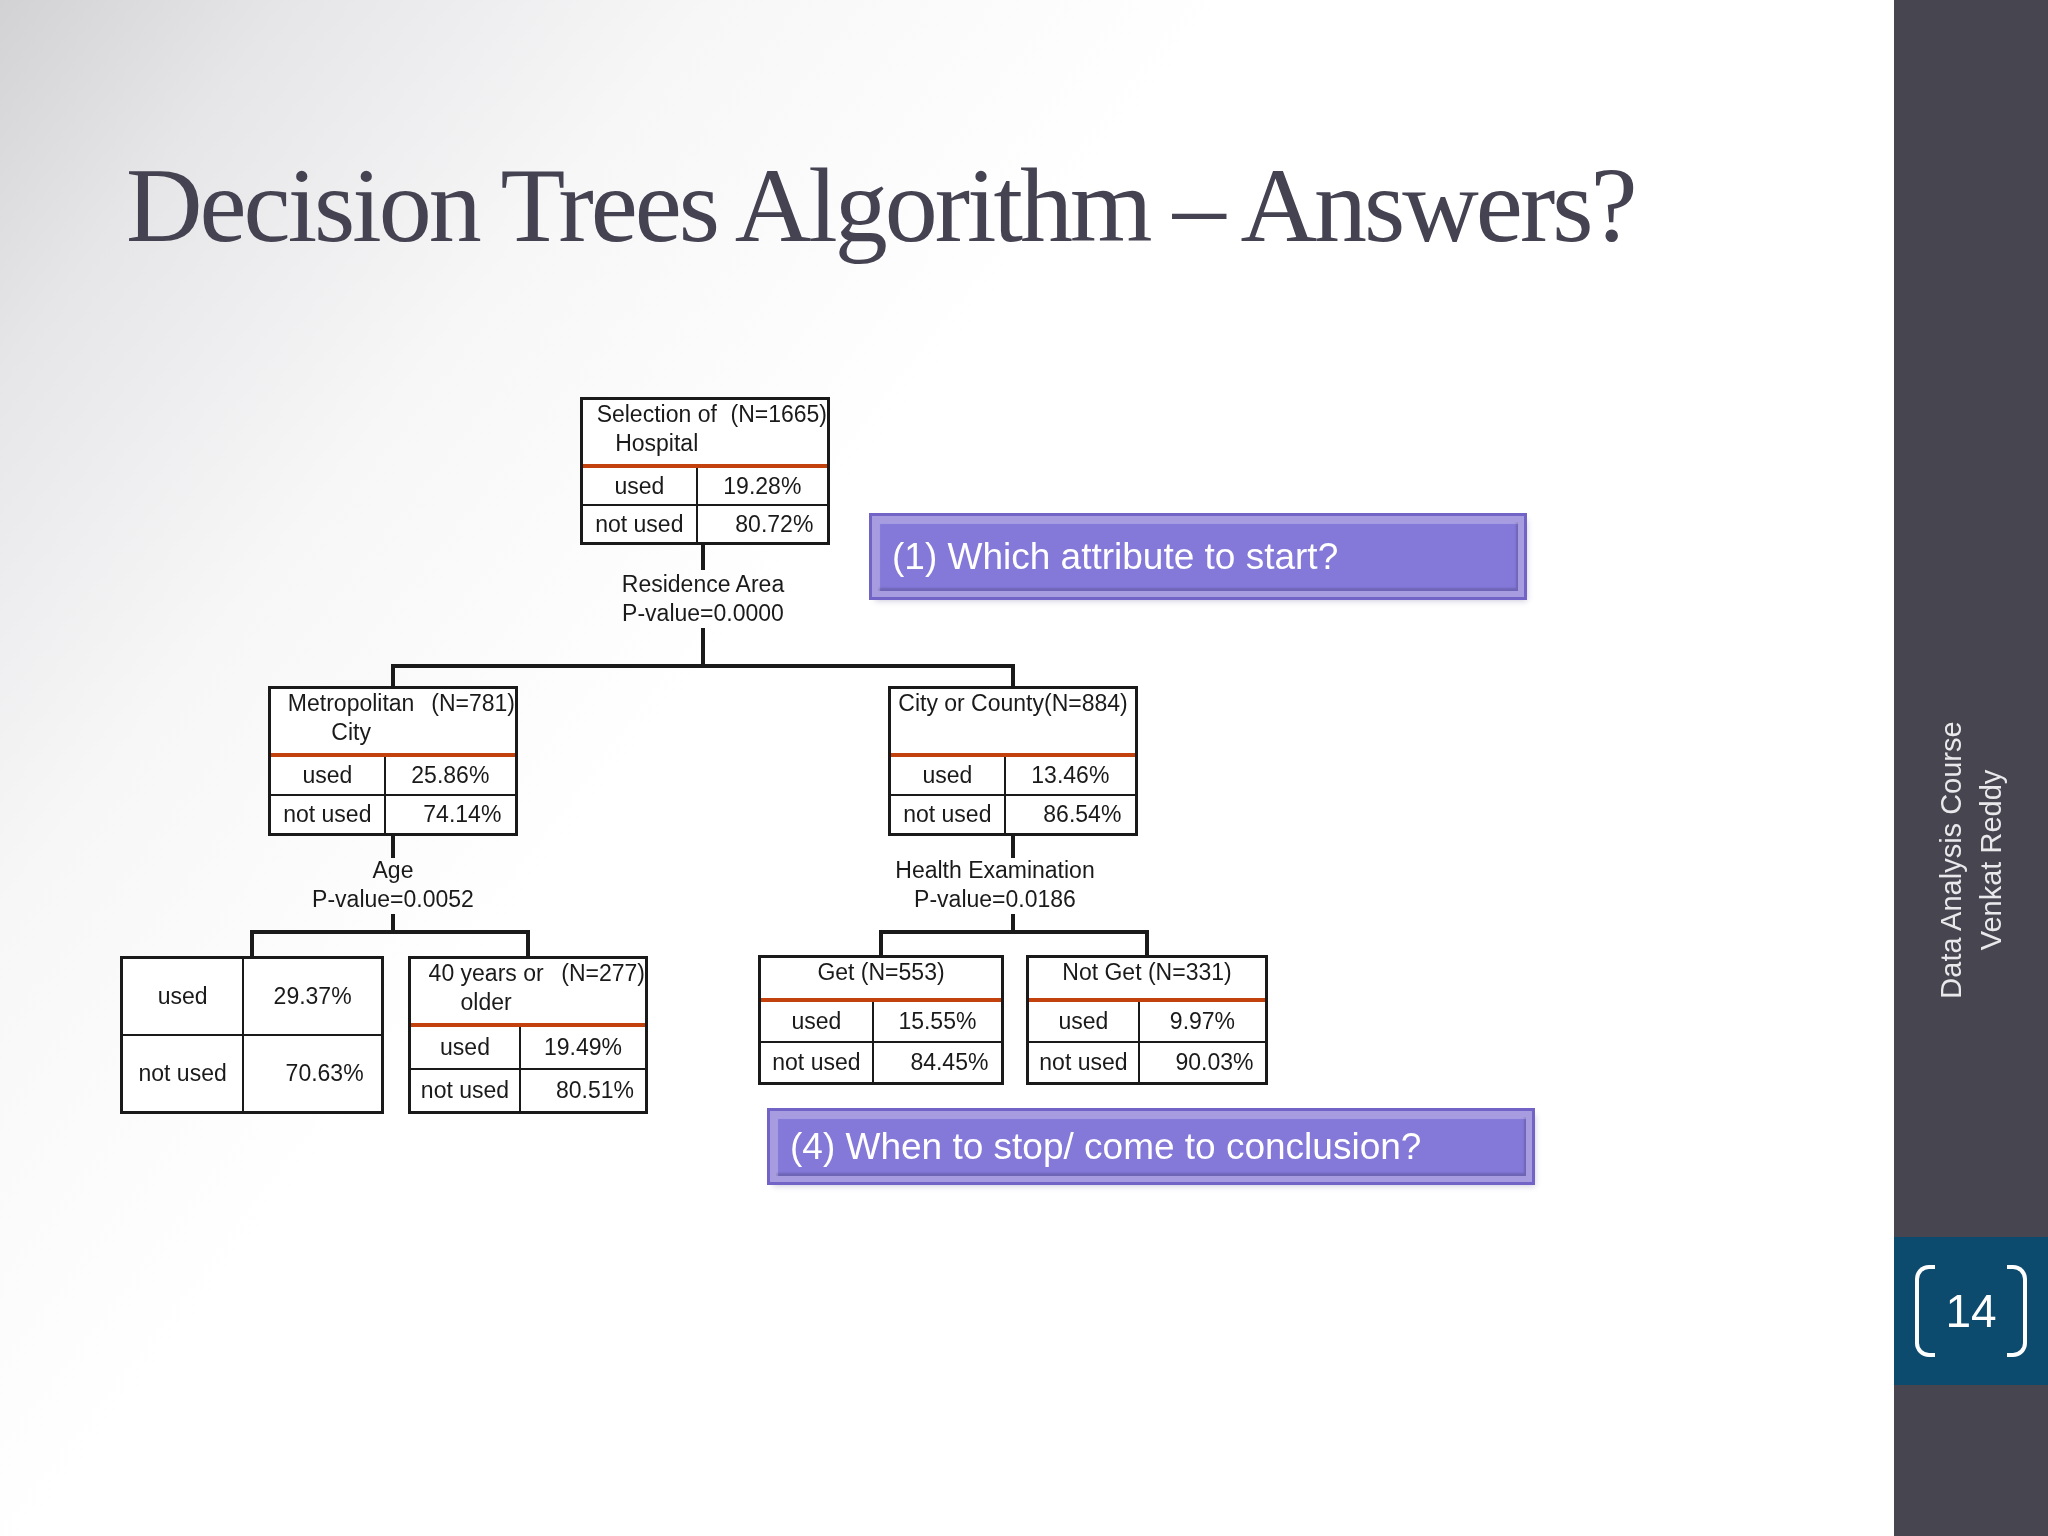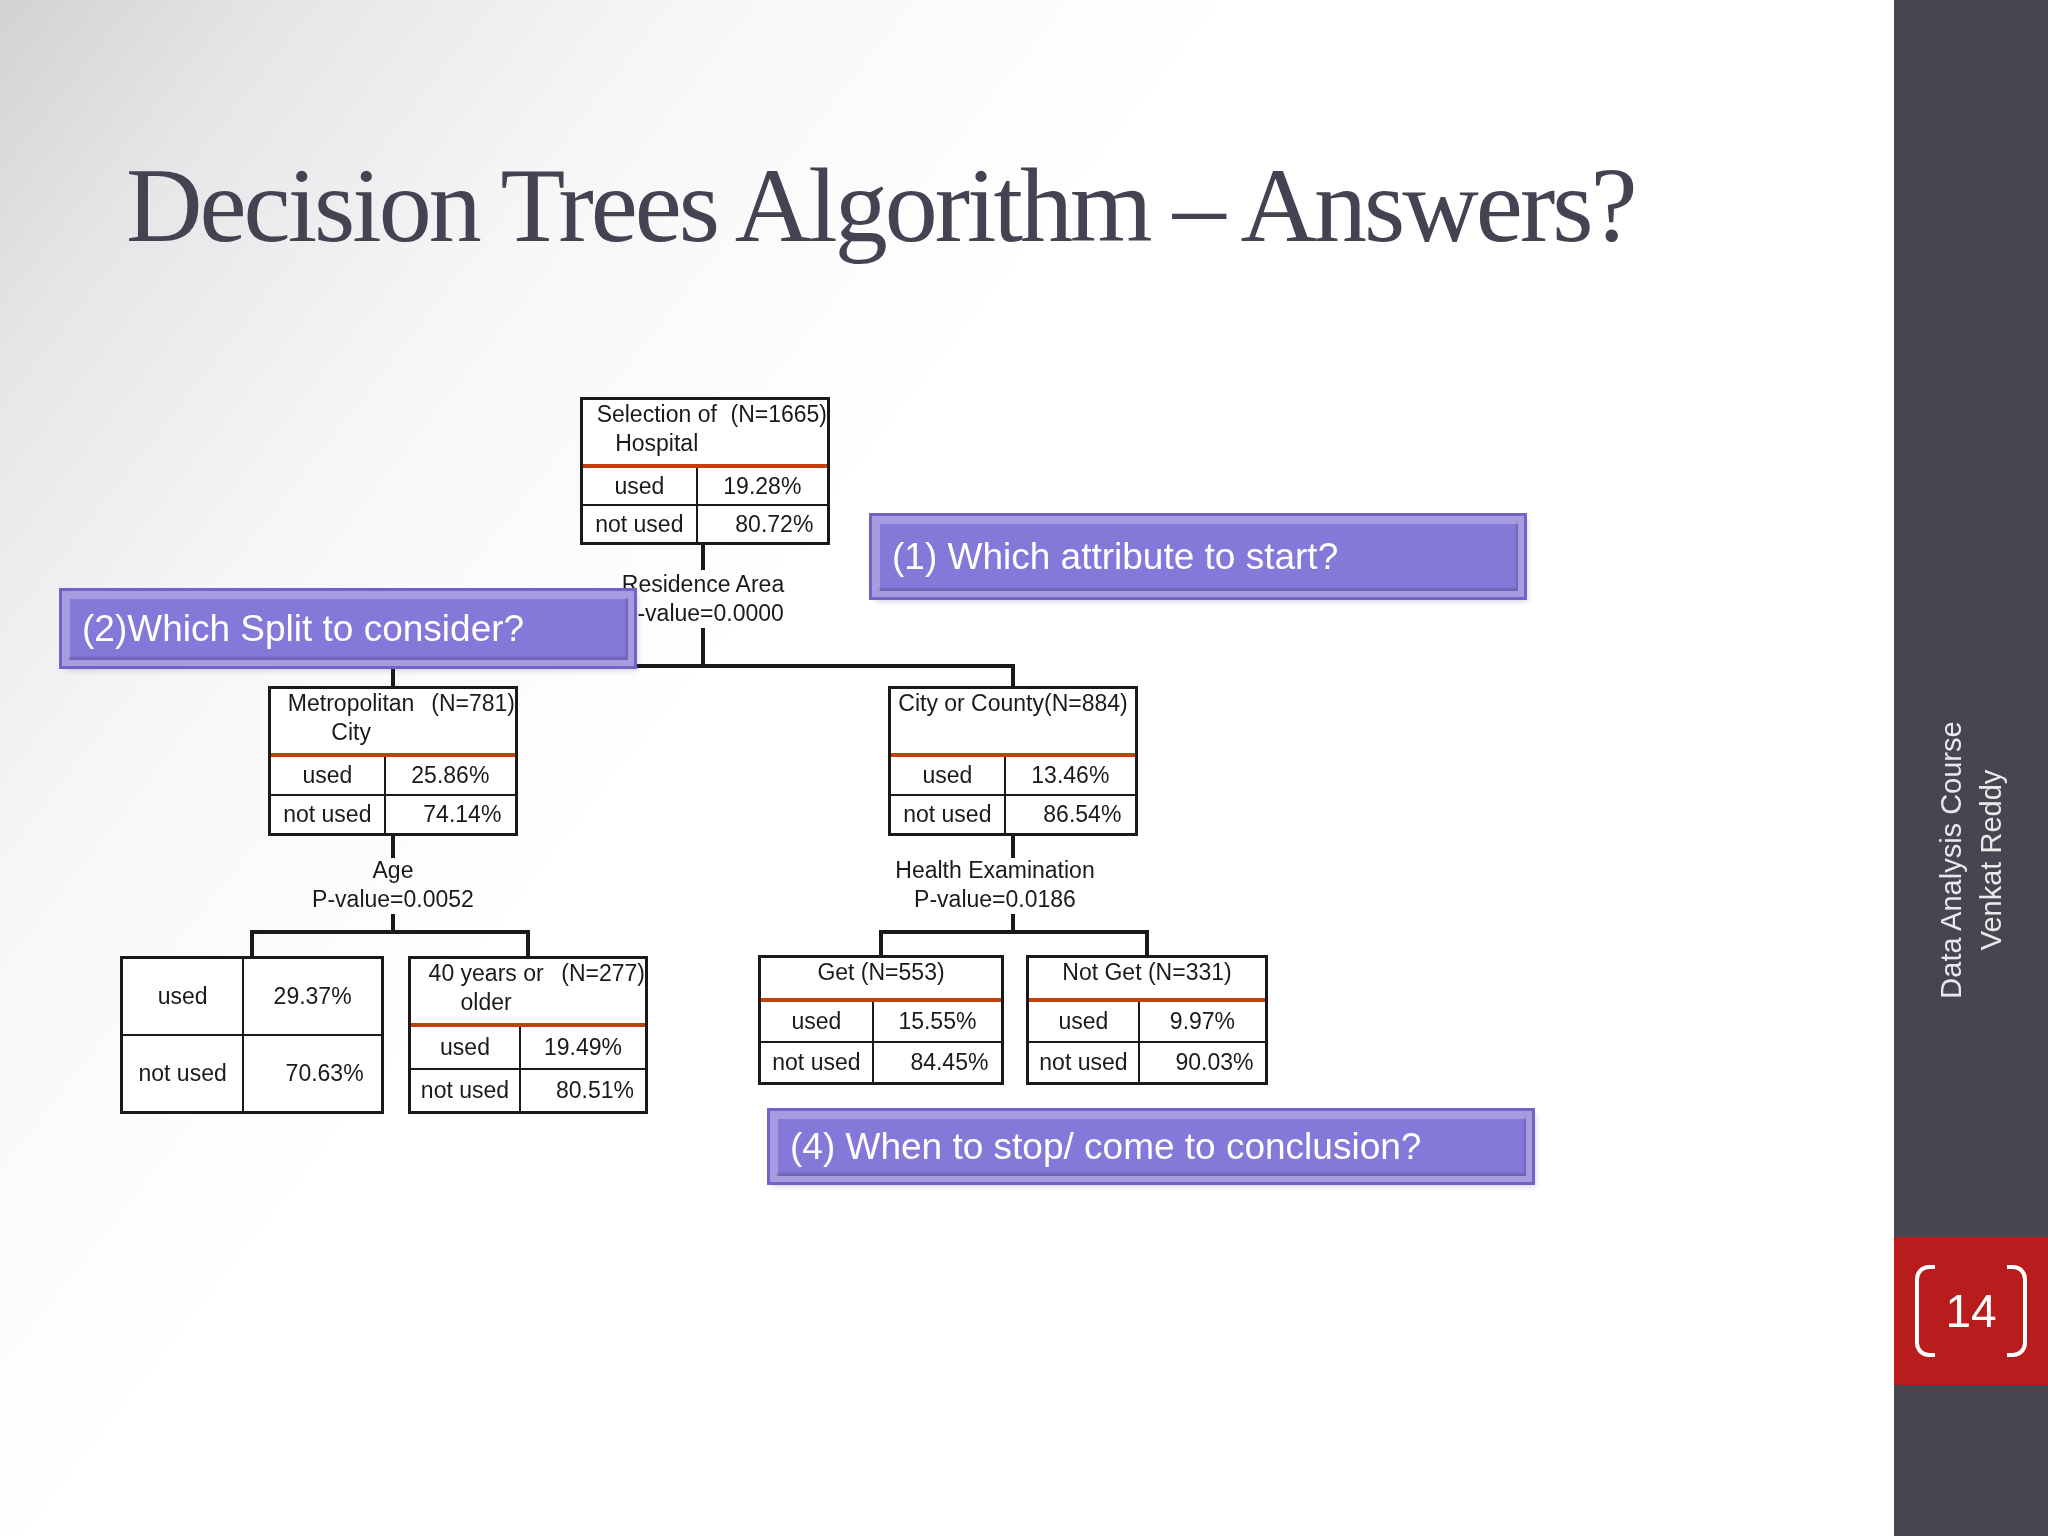--- a/index.html
+++ b/index.html
@@ -50,21 +50,21 @@
     color:#ffffff;font-size:37px;white-space:nowrap;
   }
   
   .sidebar{position:absolute;top:0;right:0;width:154px;height:1536px;background:#474550;}
   .sidebar-text{
     position:absolute;left:50%;top:860px;
     transform:translate(-50%,-50%) rotate(-90deg);
     color:#e9e9ec;font-size:29px;line-height:40px;text-align:center;white-space:nowrap;
   }
   .page-box{
-    position:absolute;left:0;top:1237px;width:154px;height:148px;background:#b91c1c;
+    position:absolute;left:0;top:1237px;width:154px;height:148px;background:#0c4a6e;
     display:flex;align-items:center;justify-content:center;gap:10px;
   }
   .bracket{width:20px;height:92px;box-sizing:border-box;border:4px solid #ffffff;}
   .bracket-left{border-right:none;border-radius:14px 0 0 14px;}
   .bracket-right{border-left:none;border-radius:0 14px 14px 0;}
   .page-num{color:#ffffff;font-size:46px;}
 </style>
 </head>
 <body>
 
@@ -199,23 +199,20 @@
     </div>
     <div class="node-row">
       <span class="cell-label">not used</span>
       <span class="cell-value">90.03%</span>
     </div>
   </div>
 
   <div class="callout" style="left:872px;top:516px;width:652px;height:81px">
     <span>(1) Which attribute to start?</span>
   </div>
-  <div class="callout" style="left:62px;top:591px;width:572px;height:75px">
-    <span>(2)Which Split to consider?</span>
-  </div>
   <div class="callout" style="left:770px;top:1111px;width:762px;height:71px">
     <span>(4) When to stop/ come to conclusion?</span>
   </div>
 
   <div class="sidebar">
     <div class="sidebar-text">
       <div>Data Analysis Course</div>
       <div>Venkat Reddy</div>
     </div>
     <div class="page-box">

